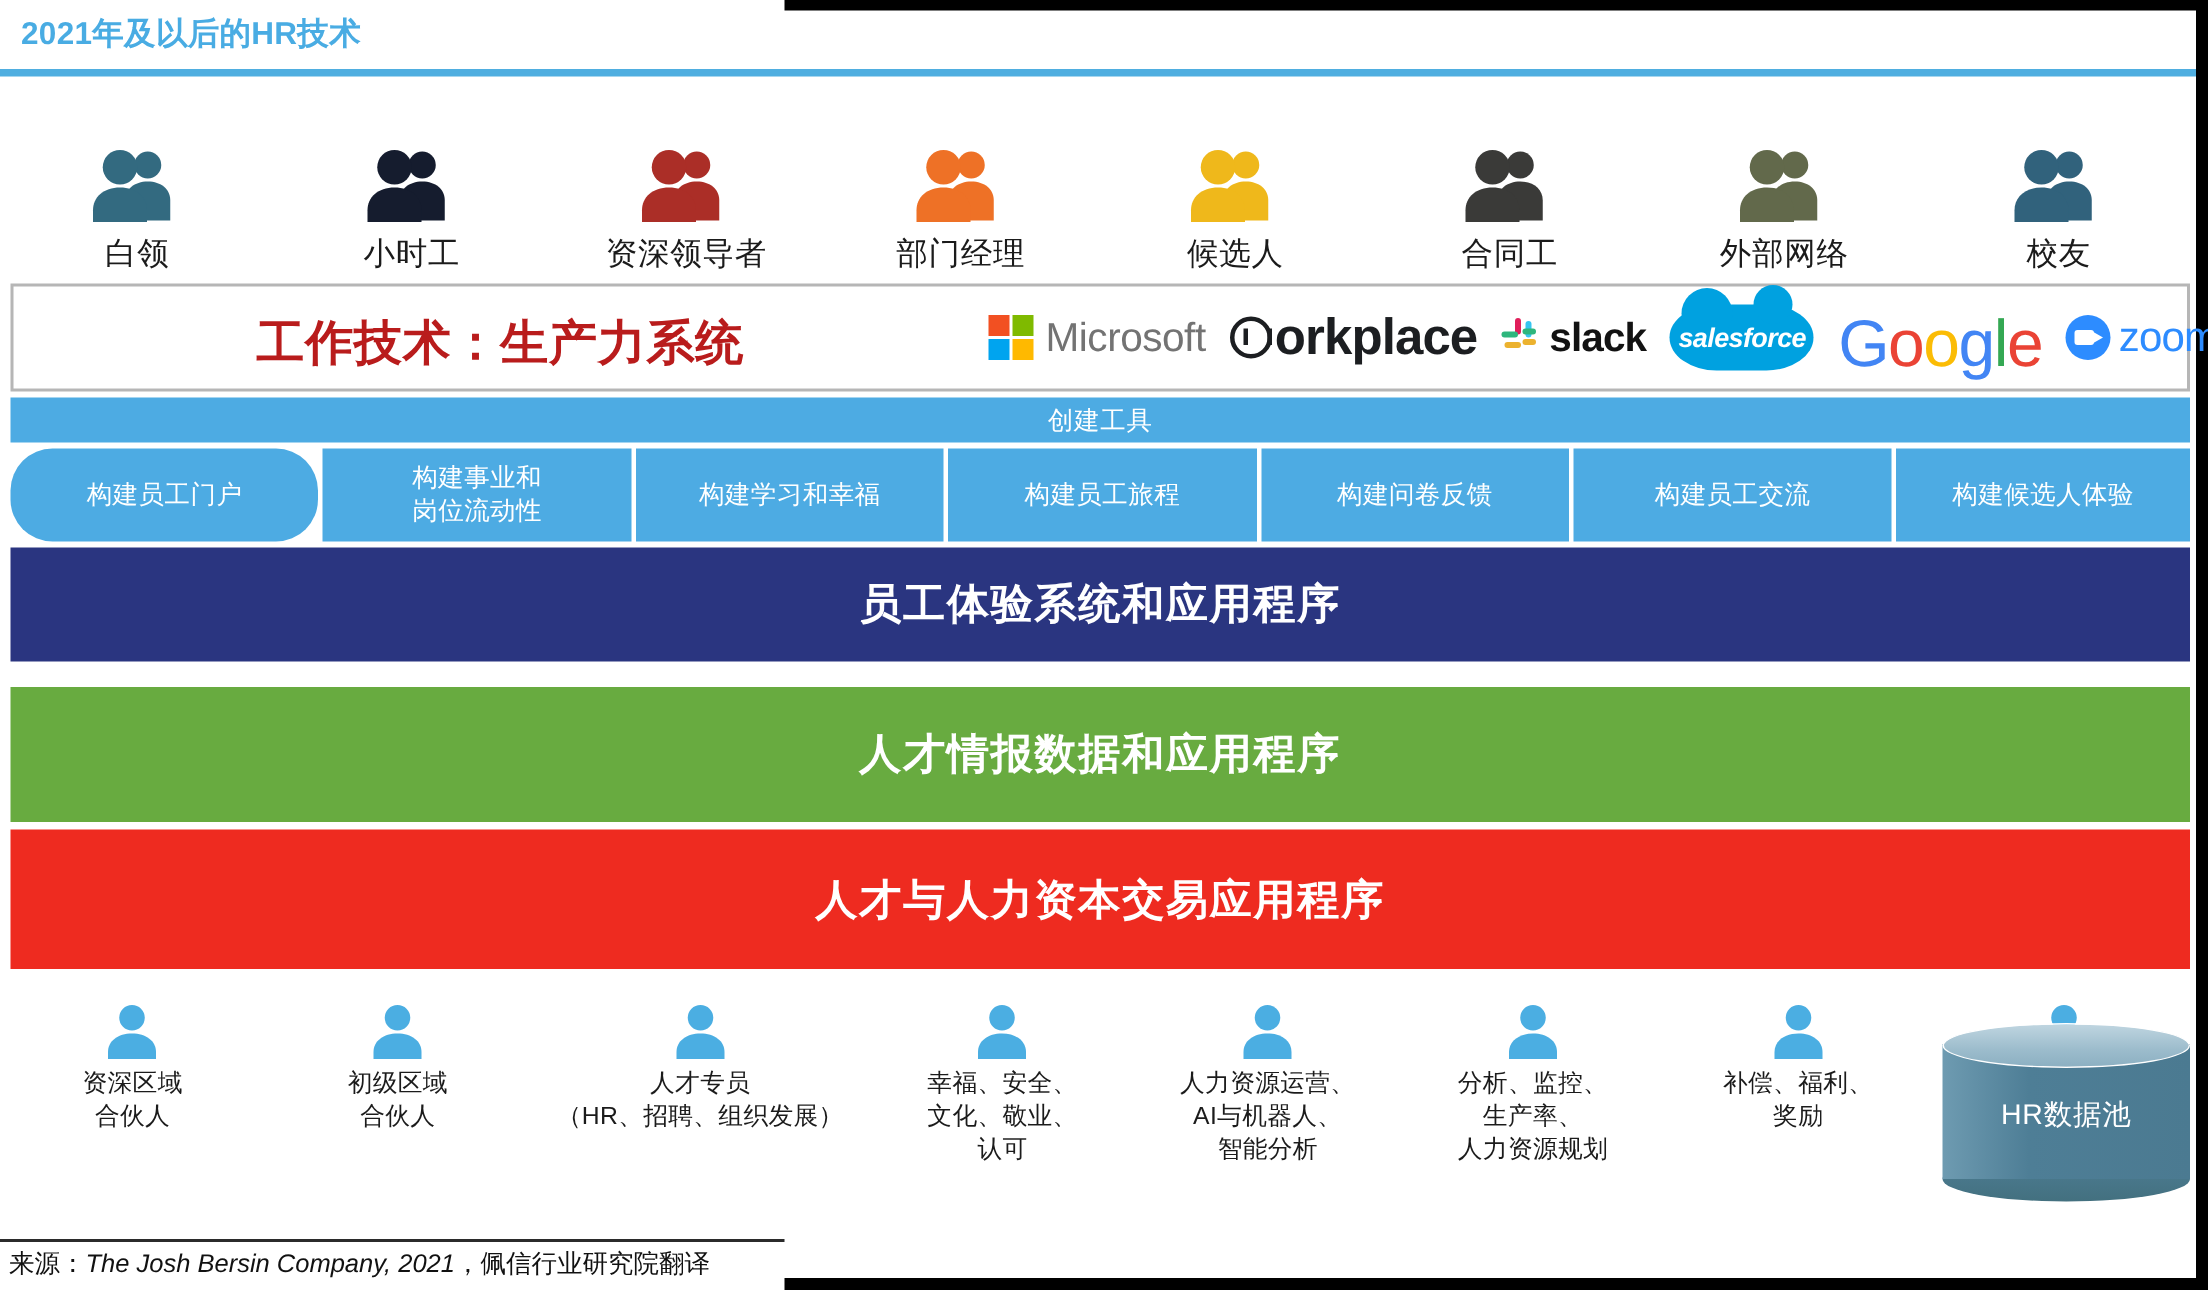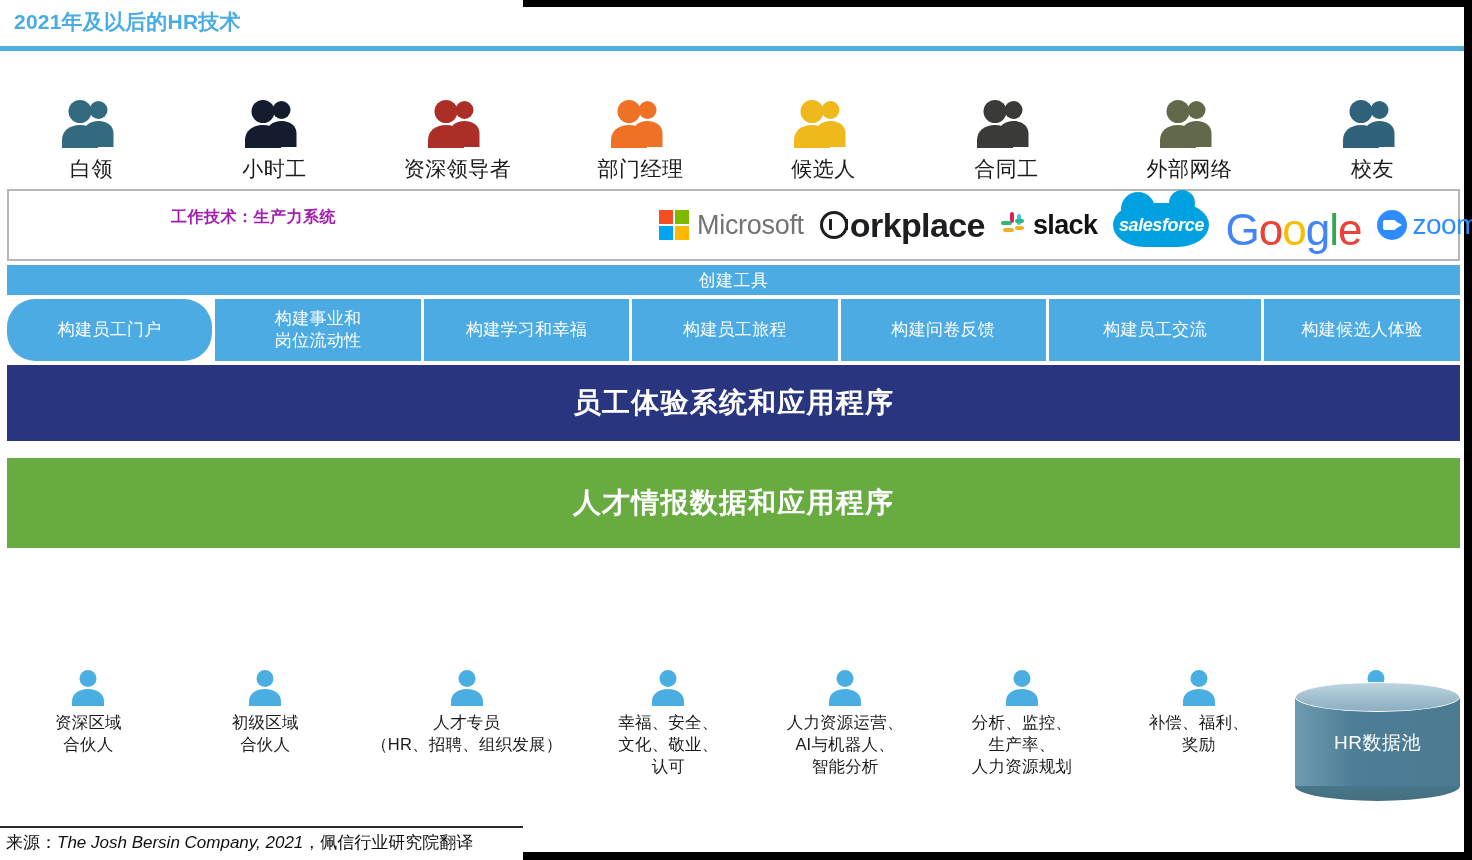--- a/index.html
+++ b/index.html
@@ -38,21 +38,21 @@
   }
 
   
   .worktech {
     position: absolute; left: 7px; top: 189px; width: 1453px; height: 72px;
     background: #fff; border: 2px solid #b6b6b6;
     display: flex; align-items: center;
   }
   .worktech-title {
     position: absolute; left: 162px; top: 16px;
-    font-size: 16px; font-weight: bold; color: #a21caf; white-space: nowrap;
+    font-size: 32px; font-weight: bold; color: #b91c1c; white-space: nowrap;
     letter-spacing: .5px;
   }
   .logos { position: absolute; left: 650px; top: 0; height: 68px; display: flex; align-items: center; gap: 16px; }
 
   .logo { display: flex; align-items: center; gap: 8px; }
   .ms-squares { width: 30px; height: 30px; display: grid; grid-template-columns: 1fr 1fr; grid-template-rows: 1fr 1fr; gap: 2.5px; }
   .ms-squares i { display: block; }
   .ms-r { background: #F25022; } .ms-g { background: #7FBA00; }
   .ms-b { background: #00A4EF; } .ms-y { background: #FFB900; }
   .logo-ms-text { font-size: 27px; color: #737373; letter-spacing: -.3px; }
@@ -326,20 +326,21 @@
 岗位流动性</div>
       <div class="create-cell" style="flex: 1.45 1 0px; white-space: pre-line;">构建学习和幸福</div>
       <div class="create-cell" style="flex: 1.45 1 0px; white-space: pre-line;">构建员工旅程</div>
       <div class="create-cell" style="flex: 1.45 1 0px; white-space: pre-line;">构建问卷反馈</div>
       <div class="create-cell" style="flex: 1.5 1 0px; white-space: pre-line;">构建员工交流</div>
       <div class="create-cell" style="flex: 1.38 1 0px; white-space: pre-line;">构建候选人体验</div>
     </div>
 
   <div class="band band-blue">员工体验系统和应用程序</div>
   <div class="band band-green">人才情报数据和应用程序</div>
+  <div class="band band-red">人才与人力资本交易应用程序</div>
 
   <div class="roles-row" id="roles-row">
       <div class="role">
         <div class="glyph1"><svg viewBox="0 0 40 40" width="40" height="40" aria-hidden="true">
             <circle cx="20" cy="10.5" r="8.5" fill="#4BAEE2"></circle>
             <path d="M20 21C10.6 21 4 26 4 33.4V38h32v-4.6C36 26 29.4 21 20 21z" fill="#4BAEE2"></path>
           </svg></div>
         <div class="label">资深区域
 合伙人</div>
       </div>

